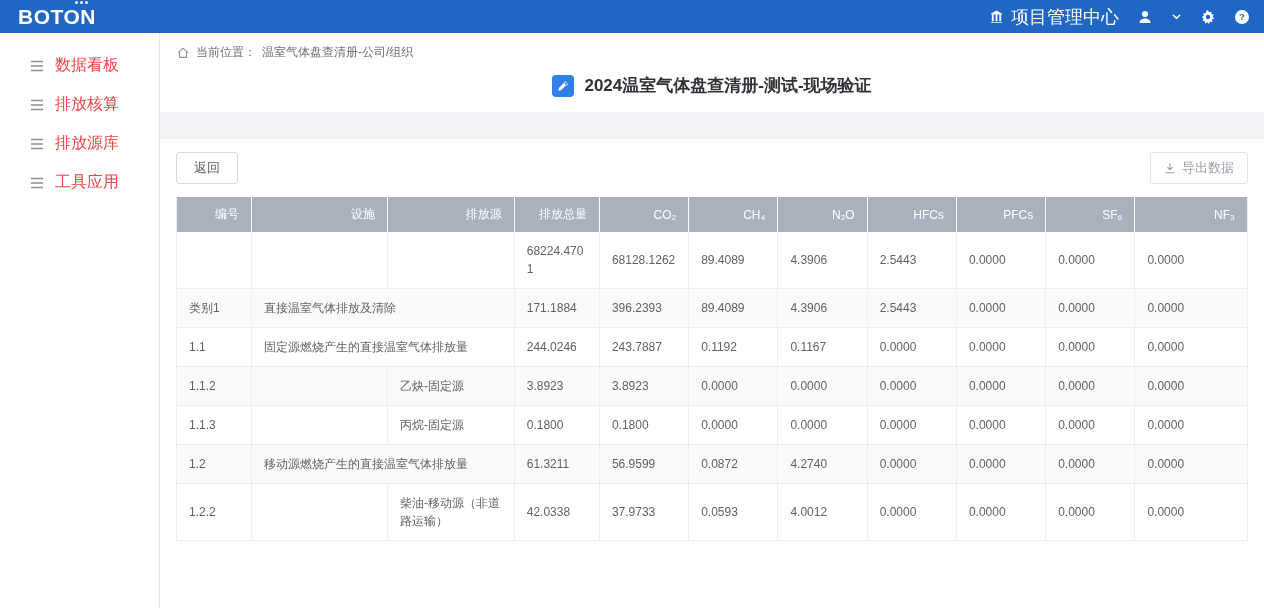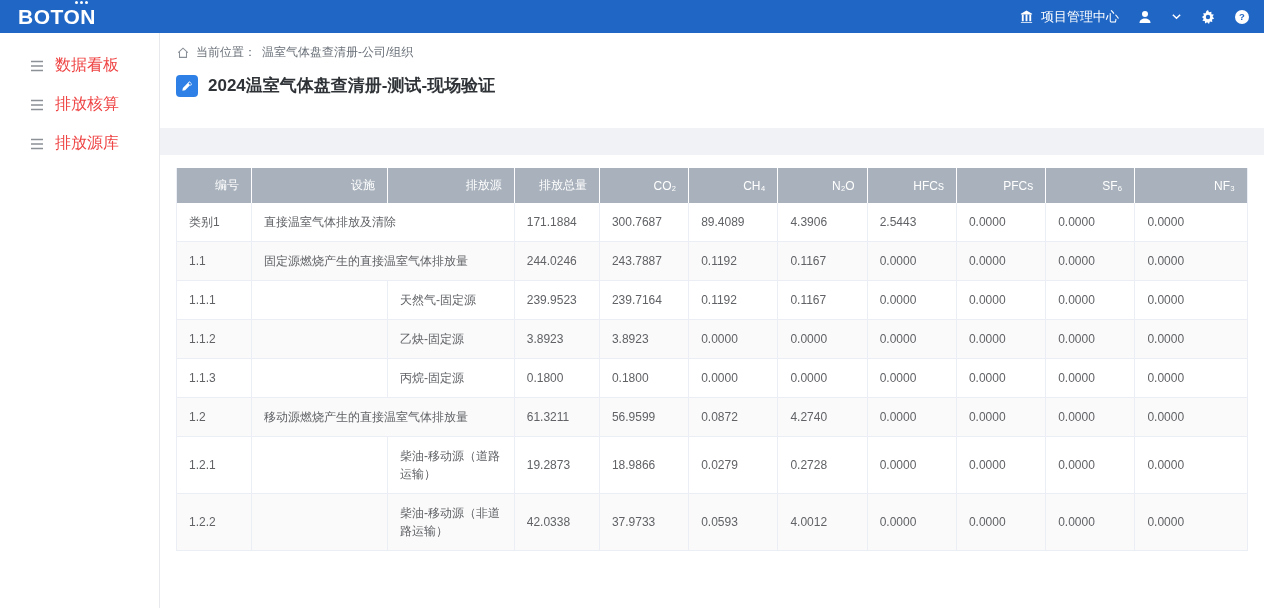--- a/index.html
+++ b/index.html
@@ -10,35 +10,35 @@
   }
   
   .topbar {
     height:33px; background:#2066c4; display:flex; align-items:center;
     justify-content:space-between; padding:0 14px 0 18px; color:#fff;
   }
   .logo { position:relative; font-size:21px; font-weight:bold; letter-spacing:.5px; color:#fff; }
   .logo .logo-mark { position:absolute; left:57px; top:-4px; display:flex; gap:2px; }
   .logo .logo-mark i { width:3px; height:3px; background:#fff; border-radius:50%; display:block; }
   .topbar-right { display:flex; align-items:center; gap:18px; }
-  .project-center { display:flex; align-items:center; gap:7px; font-size:13px; cursor:pointer; }
+  .project-center { display:flex; align-items:center; gap:7px; font-size:18px; cursor:pointer; }
   .tb-icon { display:flex; align-items:center; cursor:pointer; }
   
   .body-row { display:flex; height:575px; }
   .sidebar {
     width:160px; background:#fff; border-right:1px solid #e7e9ec; padding-top:13px; flex:none;
   }
   .side-item {
     display:flex; align-items:center; gap:11px; padding:9px 10px 9px 30px;
     font-size:16px; color:#ef4444; cursor:pointer;
   }
   .main { flex:1; display:flex; flex-direction:column; min-width:0; }
-  .top-card { background:#fff; padding:11px 16px 31px; }
+  .top-card { background:#fff; padding:11px 16px 15px; }
   .breadcrumb { display:flex; align-items:center; gap:6px; font-size:12px; color:#697078; }
-  .title-row { display:flex; align-items:center; gap:10px; margin-top:13px; }
+  .title-row { display:flex; align-items:center; gap:10px; margin-top:13px;justify-content:center; }
   .edit-badge {
     width:22px; height:22px; border-radius:4px; background:#2e80e6;
     display:flex; align-items:center; justify-content:center; flex:none;
   }
   .page-title { font-size:17px; font-weight:bold; color:#2f3337; }
   .table-card { background:#fff; margin-top:27px; flex:1; padding:13px 16px 0; }
   .toolbar { display:flex; justify-content:space-between; align-items:center; margin-bottom:13px; }
   .btn {
     display:inline-flex; align-items:center; gap:6px; background:#fff;
     border:1px solid #d6dade; border-radius:3px; padding:6px 17px;
@@ -131,20 +131,28 @@
           <span>排放核算</span>
         </div>
         <div class="side-item">
           <span style="display:flex">
             <svg width="14" height="12" viewBox="0 0 14 12" stroke="#8c9197" stroke-width="1.6">
               <path d="M1 1.5h12M1 6h12M1 10.5h12"></path>
             </svg>
           </span>
           <span>排放源库</span>
         </div>
+        <div class="side-item">
+          <span style="display:flex">
+            <svg width="14" height="12" viewBox="0 0 14 12" stroke="#8c9197" stroke-width="1.6">
+              <path d="M1 1.5h12M1 6h12M1 10.5h12"></path>
+            </svg>
+          </span>
+          <span>工具应用</span>
+        </div>
       </nav>
 
     <main class="main">
 
       <section class="top-card">
         <div class="breadcrumb">
           <span style="display:flex">
             <svg width="14" height="14" viewBox="0 0 16 16" fill="none" stroke="#8a9097" stroke-width="1.2">
                 <path d="M2.5 7.5L8 2.5l5.5 5M4 6.8V13h8V6.8"></path>
               </svg>
@@ -156,20 +164,31 @@
           <span class="edit-badge">
             <svg width="12" height="12" viewBox="0 0 16 16" fill="#fff">
                 <path d="M11.2 1.8l3 3L5.5 13.5l-3.7.7.7-3.7zM13 7.5l1.5-1.5-3-3L10 4.5z" fill-rule="evenodd"></path>
               </svg>
           </span>
           <h1 class="page-title">2024温室气体盘查清册-测试-现场验证</h1>
         </div>
       </section>
 
       <section class="table-card">
+        <div class="toolbar">
+          <button class="btn">返回</button>
+          <button class="btn muted">
+            <span style="display:flex">
+              <svg width="12" height="12" viewBox="0 0 14 14" fill="none" stroke="#9aa1a9" stroke-width="1.3">
+                  <path d="M7 1.5v7M4 6l3 3 3-3M2 12.5h10"></path>
+                </svg>
+            </span>
+            <span>导出数据</span>
+          </button>
+        </div>
         <table>
           <colgroup id="table-colgroup">
               <col style="width: 74px;">
               <col style="width: 134px;">
               <col style="width: 125px;">
               <col style="width: 84px;">
               <col style="width: 88px;">
               <col style="width: 88px;">
               <col style="width: 88px;">
               <col style="width: 88px;">
@@ -187,57 +206,57 @@
                 <th>CH₄</th>
                 <th>N₂O</th>
                 <th>HFCs</th>
                 <th>PFCs</th>
                 <th>SF₆</th>
                 <th>NF₃</th>
               </tr>
             </thead>
           <tbody id="table-body">
               <tr>
+                <td></td>
+                <td></td>
+                <td></td>
+                <td>68224.4701</td>
+                <td>68128.1262</td>
+                <td>89.4089</td>
+                <td>4.3906</td>
+                <td>2.5443</td>
+                <td>0.0000</td>
+                <td>0.0000</td>
+                <td>0.0000</td>
+              </tr>
+              <tr>
                 <td>类别1</td>
                 <td colspan="2">直接温室气体排放及清除</td>
                 <td>171.1884</td>
-                <td>300.7687</td>
+                <td>396.2393</td>
                 <td>89.4089</td>
                 <td>4.3906</td>
                 <td>2.5443</td>
                 <td>0.0000</td>
                 <td>0.0000</td>
                 <td>0.0000</td>
               </tr>
               <tr>
                 <td>1.1</td>
                 <td colspan="2">固定源燃烧产生的直接温室气体排放量</td>
                 <td>244.0246</td>
                 <td>243.7887</td>
                 <td>0.1192</td>
                 <td>0.1167</td>
                 <td>0.0000</td>
                 <td>0.0000</td>
                 <td>0.0000</td>
                 <td>0.0000</td>
               </tr>
               <tr>
-                <td>1.1.1</td>
-                <td></td>
-                <td>天然气-固定源</td>
-                <td>239.9523</td>
-                <td>239.7164</td>
-                <td>0.1192</td>
-                <td>0.1167</td>
-                <td>0.0000</td>
-                <td>0.0000</td>
-                <td>0.0000</td>
-                <td>0.0000</td>
-              </tr>
-              <tr>
                 <td>1.1.2</td>
                 <td></td>
                 <td>乙炔-固定源</td>
                 <td>3.8923</td>
                 <td>3.8923</td>
                 <td>0.0000</td>
                 <td>0.0000</td>
                 <td>0.0000</td>
                 <td>0.0000</td>
                 <td>0.0000</td>
@@ -262,33 +281,20 @@
                 <td>61.3211</td>
                 <td>56.9599</td>
                 <td>0.0872</td>
                 <td>4.2740</td>
                 <td>0.0000</td>
                 <td>0.0000</td>
                 <td>0.0000</td>
                 <td>0.0000</td>
               </tr>
               <tr>
-                <td>1.2.1</td>
-                <td></td>
-                <td>柴油-移动源（道路运输）</td>
-                <td>19.2873</td>
-                <td>18.9866</td>
-                <td>0.0279</td>
-                <td>0.2728</td>
-                <td>0.0000</td>
-                <td>0.0000</td>
-                <td>0.0000</td>
-                <td>0.0000</td>
-              </tr>
-              <tr>
                 <td>1.2.2</td>
                 <td></td>
                 <td>柴油-移动源（非道路运输）</td>
                 <td>42.0338</td>
                 <td>37.9733</td>
                 <td>0.0593</td>
                 <td>4.0012</td>
                 <td>0.0000</td>
                 <td>0.0000</td>
                 <td>0.0000</td>

